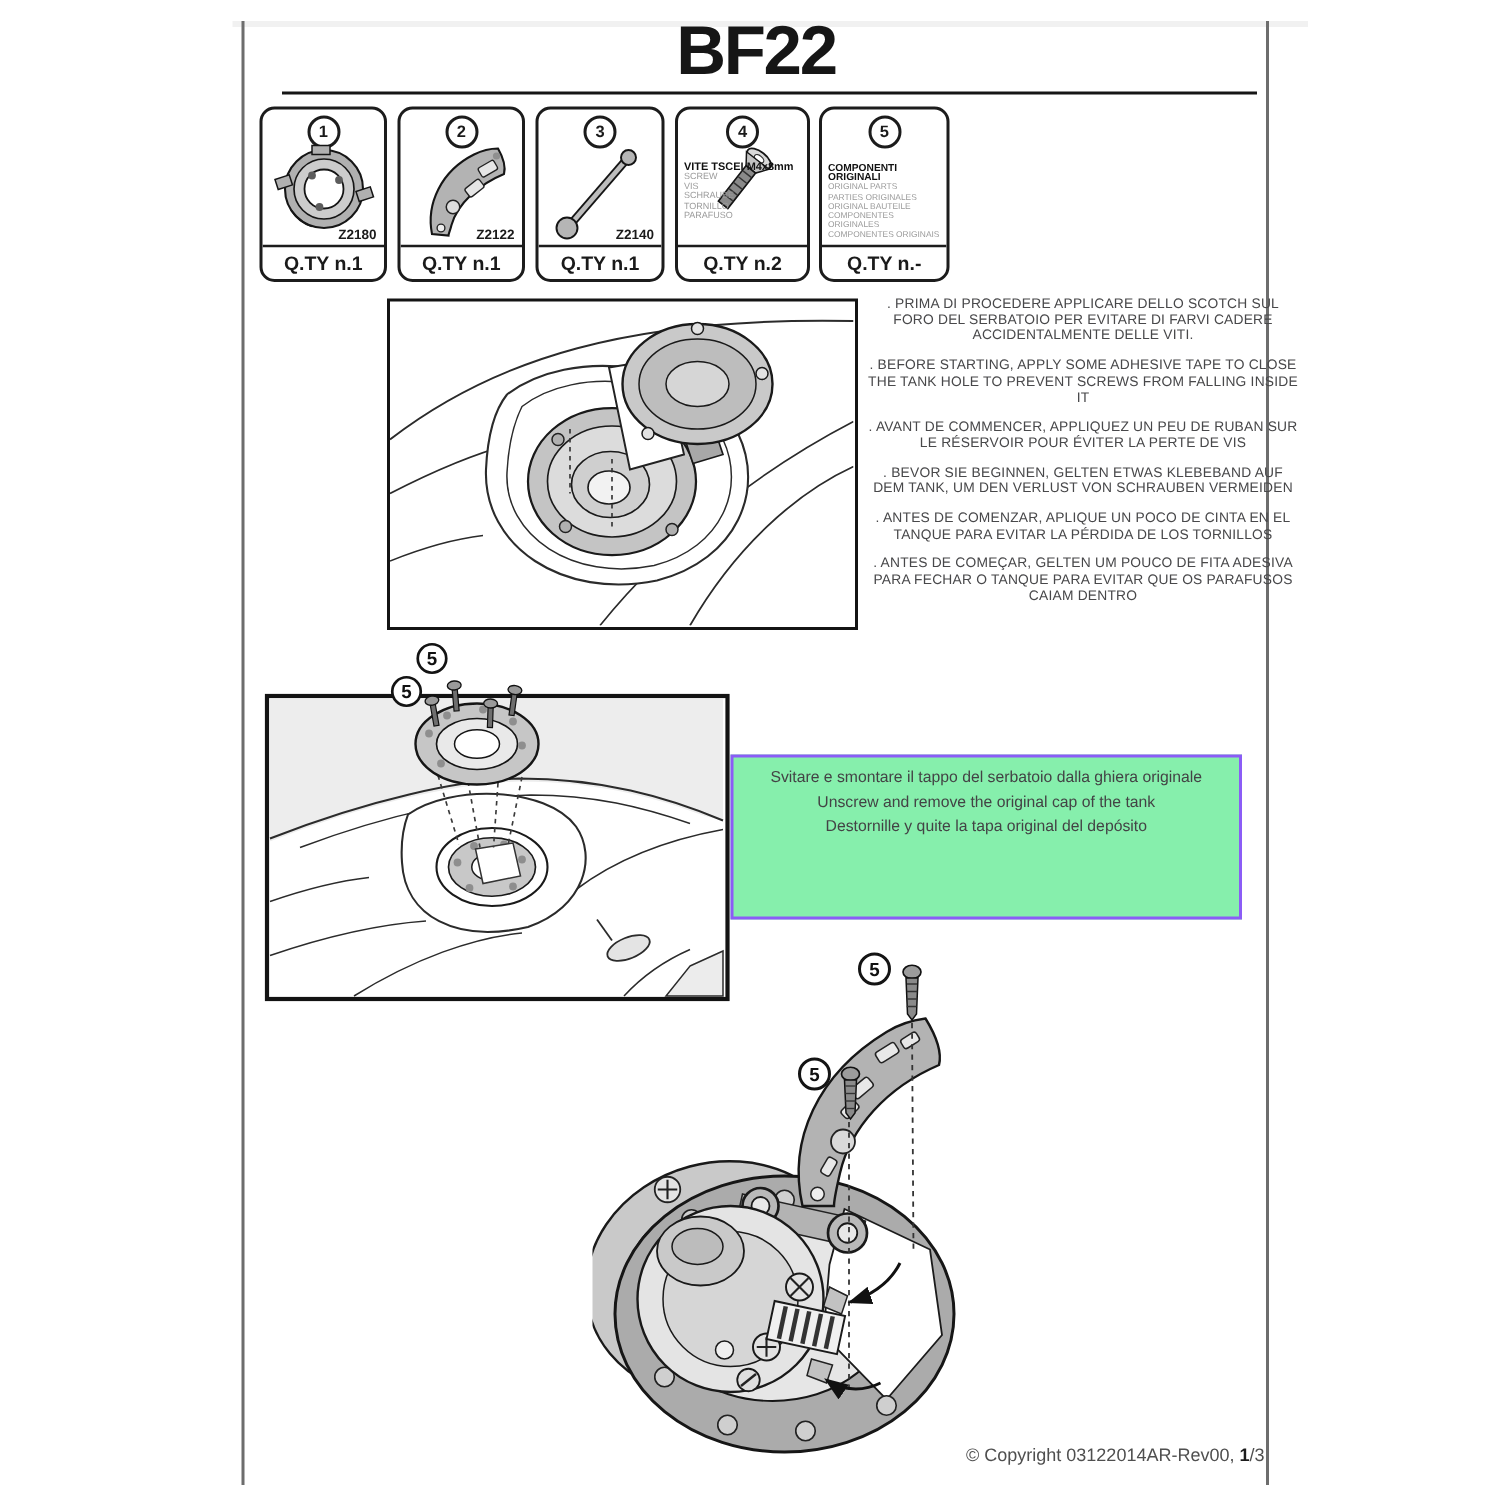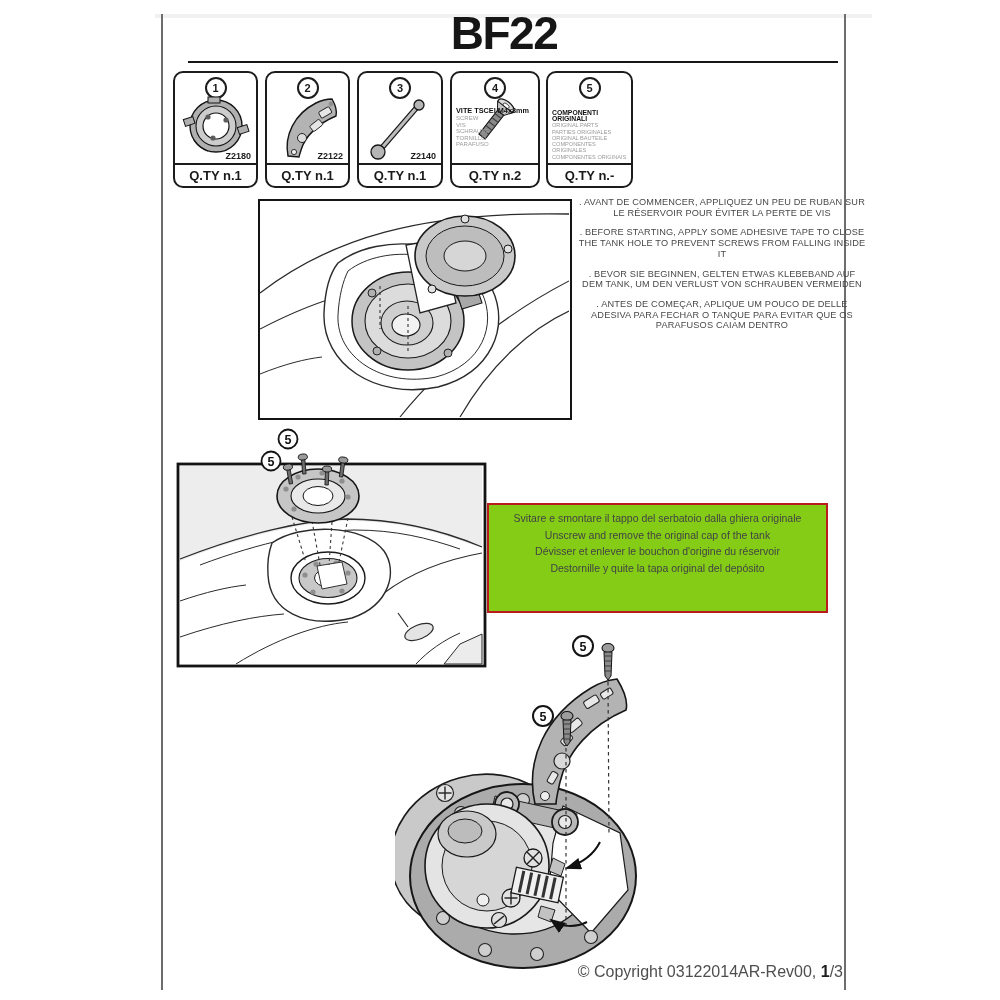--- a/index.html
+++ b/index.html
@@ -42,28 +42,28 @@
   
   .warnings{position:absolute;left:578px;top:197px;width:288px;}
   .warnings p{margin:0 0 9px 0;font-size:9.2px;line-height:10.7px;letter-spacing:0.15px;
               text-align:center;color:#48484a;}
 
   
   .diag2{position:absolute;left:176px;top:425px;}
 
   
   .stepbox{position:absolute;left:487px;top:503px;width:341px;height:110px;
-           border:2px solid #b91c1c;box-sizing:border-box;background:#84cc16;padding-top:5px;}
+           border:2px solid #8b5cf6;box-sizing:border-box;background:#86efac;padding-top:5px;}
   .stepbox div{font-size:10.5px;line-height:16.5px;text-align:center;color:#434345;}
 
   
   .diag3{position:absolute;left:395px;top:628px;}
 
   .footer{position:absolute;left:543px;top:963px;width:300px;text-align:right;
-          font-size:16px;color:#4f4f4f;}
+          font-size:12px;color:#4f4f4f;}
   .footer b{color:#1c1c1c;}
 
   .callout-text{font-size:12.5px;font-weight:bold;fill:#111;
                 font-family:"Liberation Sans",sans-serif;}
 </style>
 </head>
 <body>
 
 <div class="canvas">
 
@@ -189,24 +189,26 @@
       <ellipse cx="205" cy="55" rx="50" ry="40" fill="#c9c9c9" stroke="#1a1a1a" stroke-width="1.6"></ellipse>
       <ellipse cx="205" cy="55" rx="39" ry="30" fill="#bdbdbd" stroke="#1a1a1a" stroke-width="1"></ellipse>
       <ellipse cx="205" cy="55" rx="21" ry="15" fill="#d6d6d6" stroke="#1a1a1a" stroke-width="1"></ellipse>
       <circle cx="205" cy="18" r="4" fill="#e2e2e2" stroke="#1a1a1a" stroke-width="1"></circle>
       <circle cx="248" cy="48" r="4" fill="#e2e2e2" stroke="#1a1a1a" stroke-width="1"></circle>
       <circle cx="172" cy="88" r="4" fill="#e2e2e2" stroke="#1a1a1a" stroke-width="1"></circle>
     </svg>
   </div>
 
   <div class="warnings">
+    <p>. PRIMA DI PROCEDERE APPLICARE DELLO SCOTCH SUL FORO DEL SERBATOIO PER EVITARE DI FARVI CADERE ACCIDENTALMENTE DELLE VITI.</p>
+    <p>. BEFORE STARTING, APPLY SOME ADHESIVE TAPE TO CLOSE THE TANK HOLE TO PREVENT SCREWS FROM FALLING INSIDE IT</p>
     <p>. AVANT DE COMMENCER, APPLIQUEZ UN PEU DE RUBAN SUR LE RÉSERVOIR POUR ÉVITER LA PERTE DE VIS</p>
-    <p>. BEFORE STARTING, APPLY SOME ADHESIVE TAPE TO CLOSE THE TANK HOLE TO PREVENT SCREWS FROM FALLING INSIDE IT</p>
     <p>. BEVOR SIE BEGINNEN, GELTEN ETWAS KLEBEBAND AUF DEM TANK, UM DEN VERLUST VON SCHRAUBEN VERMEIDEN</p>
-    <p>. ANTES DE COMEÇAR, APLIQUE UM POUCO DE DELLE ADESIVA PARA FECHAR O TANQUE PARA EVITAR QUE OS PARAFUSOS CAIAM DENTRO</p>
+    <p>. ANTES DE COMENZAR, APLIQUE UN POCO DE CINTA EN EL TANQUE PARA EVITAR LA PÉRDIDA DE LOS TORNILLOS</p>
+    <p>. ANTES DE COMEÇAR, GELTEN UM POUCO DE FITA ADESIVA PARA FECHAR O TANQUE PARA EVITAR QUE OS PARAFUSOS CAIAM DENTRO</p>
   </div>
 
   <div class="diag2">
     <svg width="311" height="243" viewBox="0 0 311 243">
       <rect x="2" y="39" width="307" height="202" fill="#ffffff" stroke="#131313" stroke-width="2.8"></rect>
       <polygon points="4,41 306,41 306,122 210,98 120,104 4,136" fill="#ededed"></polygon>
       <path d="M4,136 C70,110 130,97 170,96 C225,96 268,108 306,124 L306,239 L4,239 Z" fill="#ffffff"></path>
       <path d="M4,134 C70,108 130,95 170,94 C225,94 268,106 306,122" fill="none" stroke="#2b2b2b" stroke-width="1.3"></path>
       <path d="M24,140 C85,117 140,106 178,105 C220,105 252,113 284,124" fill="none" stroke="#2b2b2b" stroke-width="1"></path>
       <path d="M208,168 C232,150 262,136 306,128" fill="none" stroke="#2b2b2b" stroke-width="1.1"></path>
@@ -264,21 +266,20 @@
       <g>
         <circle cx="95" cy="36" r="9.5" fill="#ffffff" stroke="#131313" stroke-width="1.8"></circle>
         <text class="callout-text" x="95" y="40.5" text-anchor="middle">5</text>
       </g>
     </svg>
   </div>
 
   <div class="stepbox">
     <div>Svitare e smontare il tappo del serbatoio dalla ghiera originale</div>
     <div>Unscrew and remove the original cap of the tank</div>
-    <div>Dévisser et enlever le bouchon d'origine du réservoir</div>
     <div>Destornille y quite la tapa original del depósito</div>
   </div>
 
   <div class="diag3">
     <svg width="315" height="345" viewBox="0 0 315 345">
       <defs>
         <marker id="ah" markerWidth="9" markerHeight="7" refX="7" refY="3" orient="auto">
           <path d="M0,0 L8,3 L0,6 Z" fill="#111"></path>
         </marker>
       </defs>

